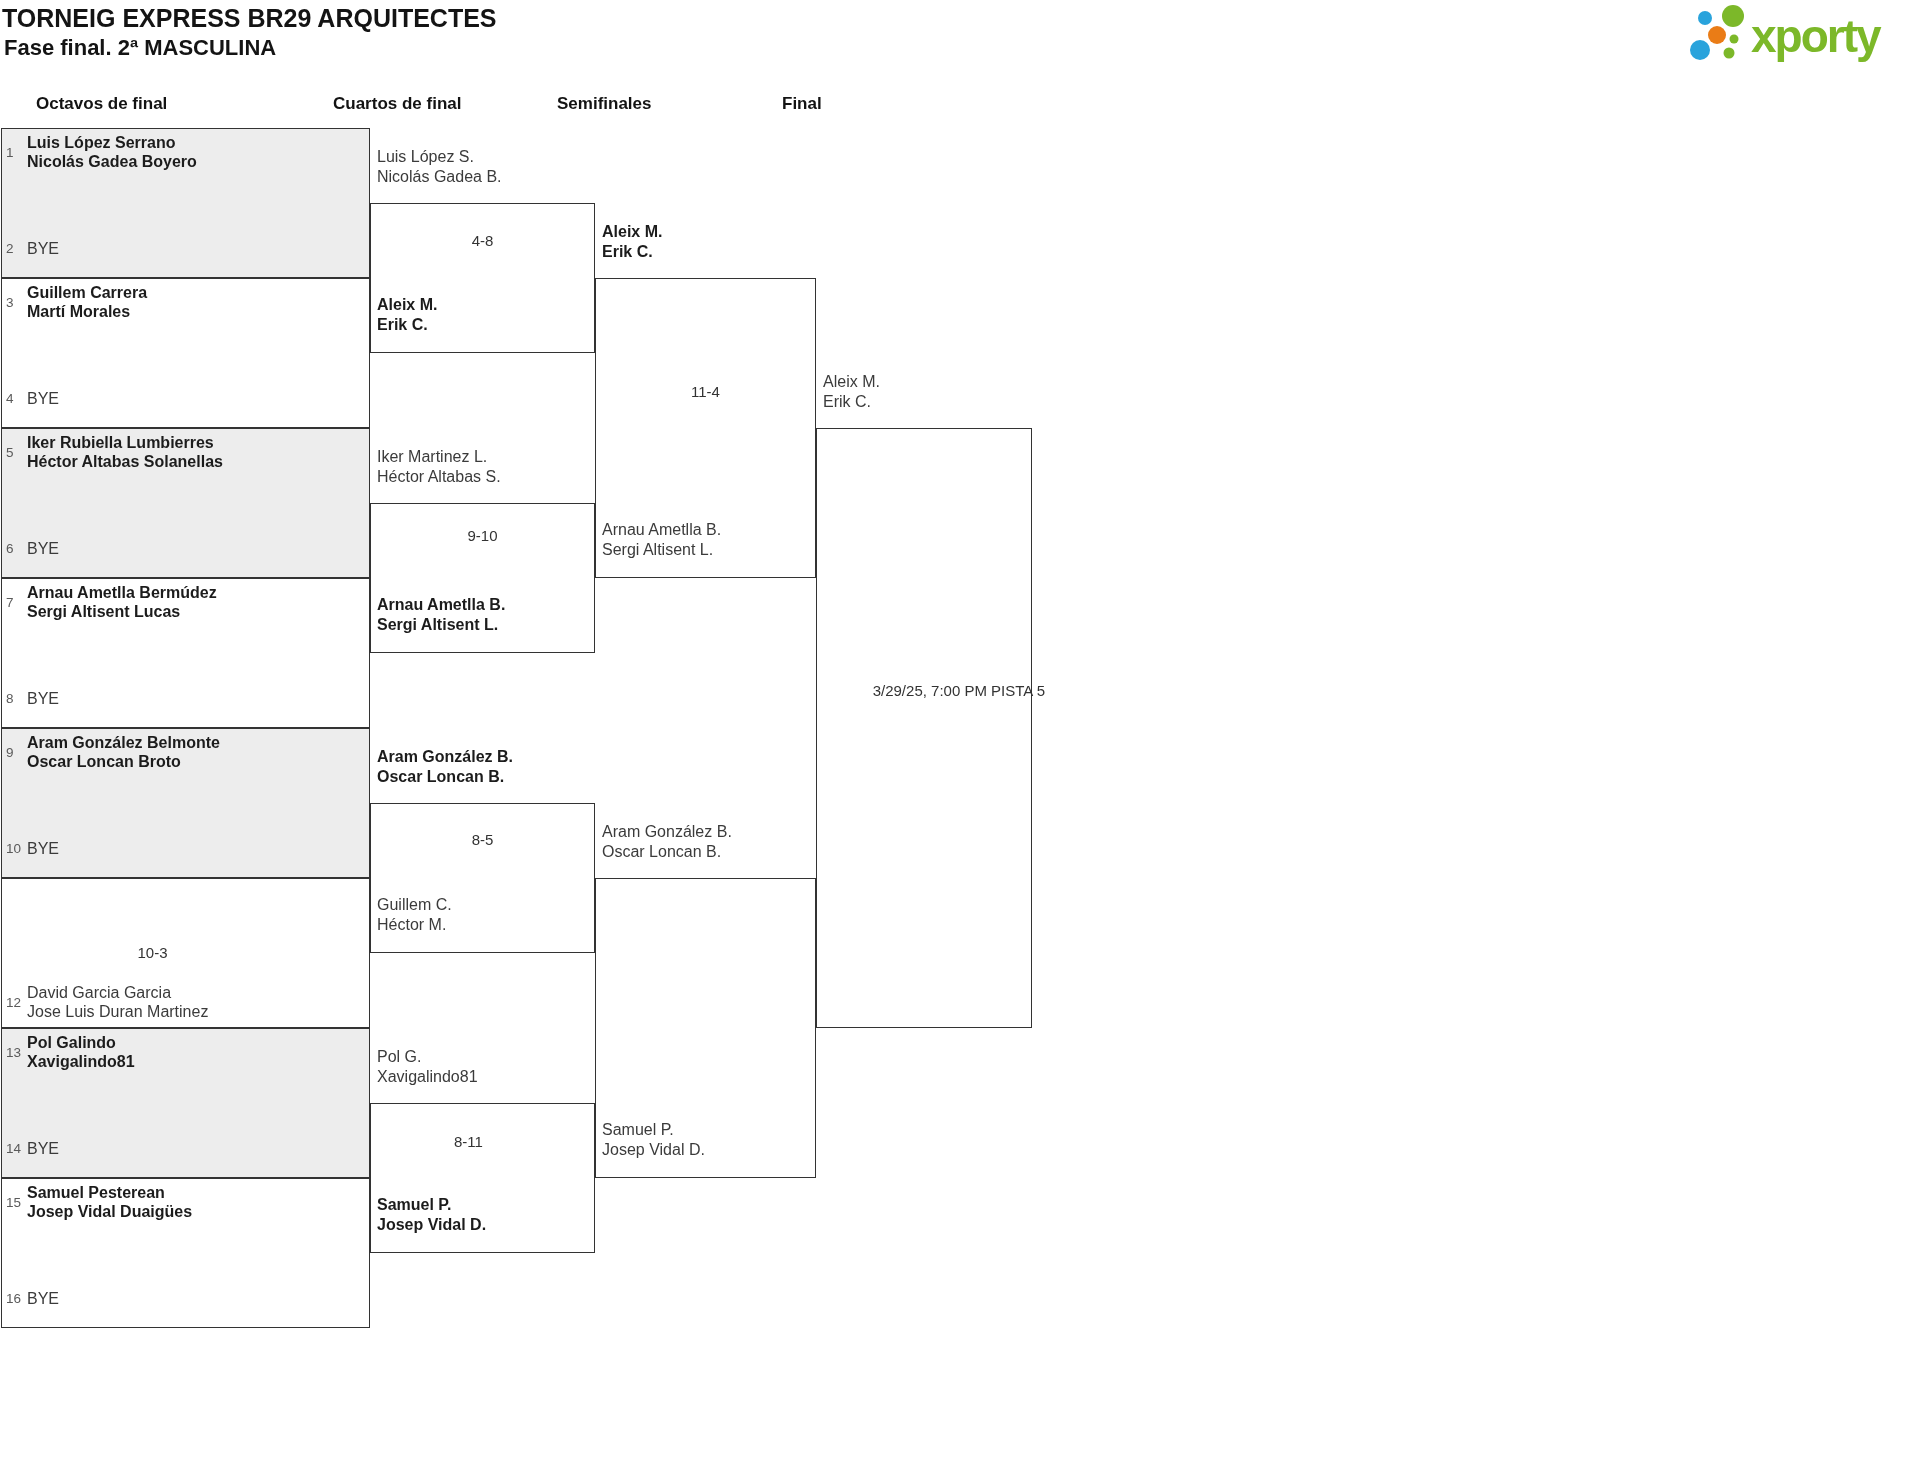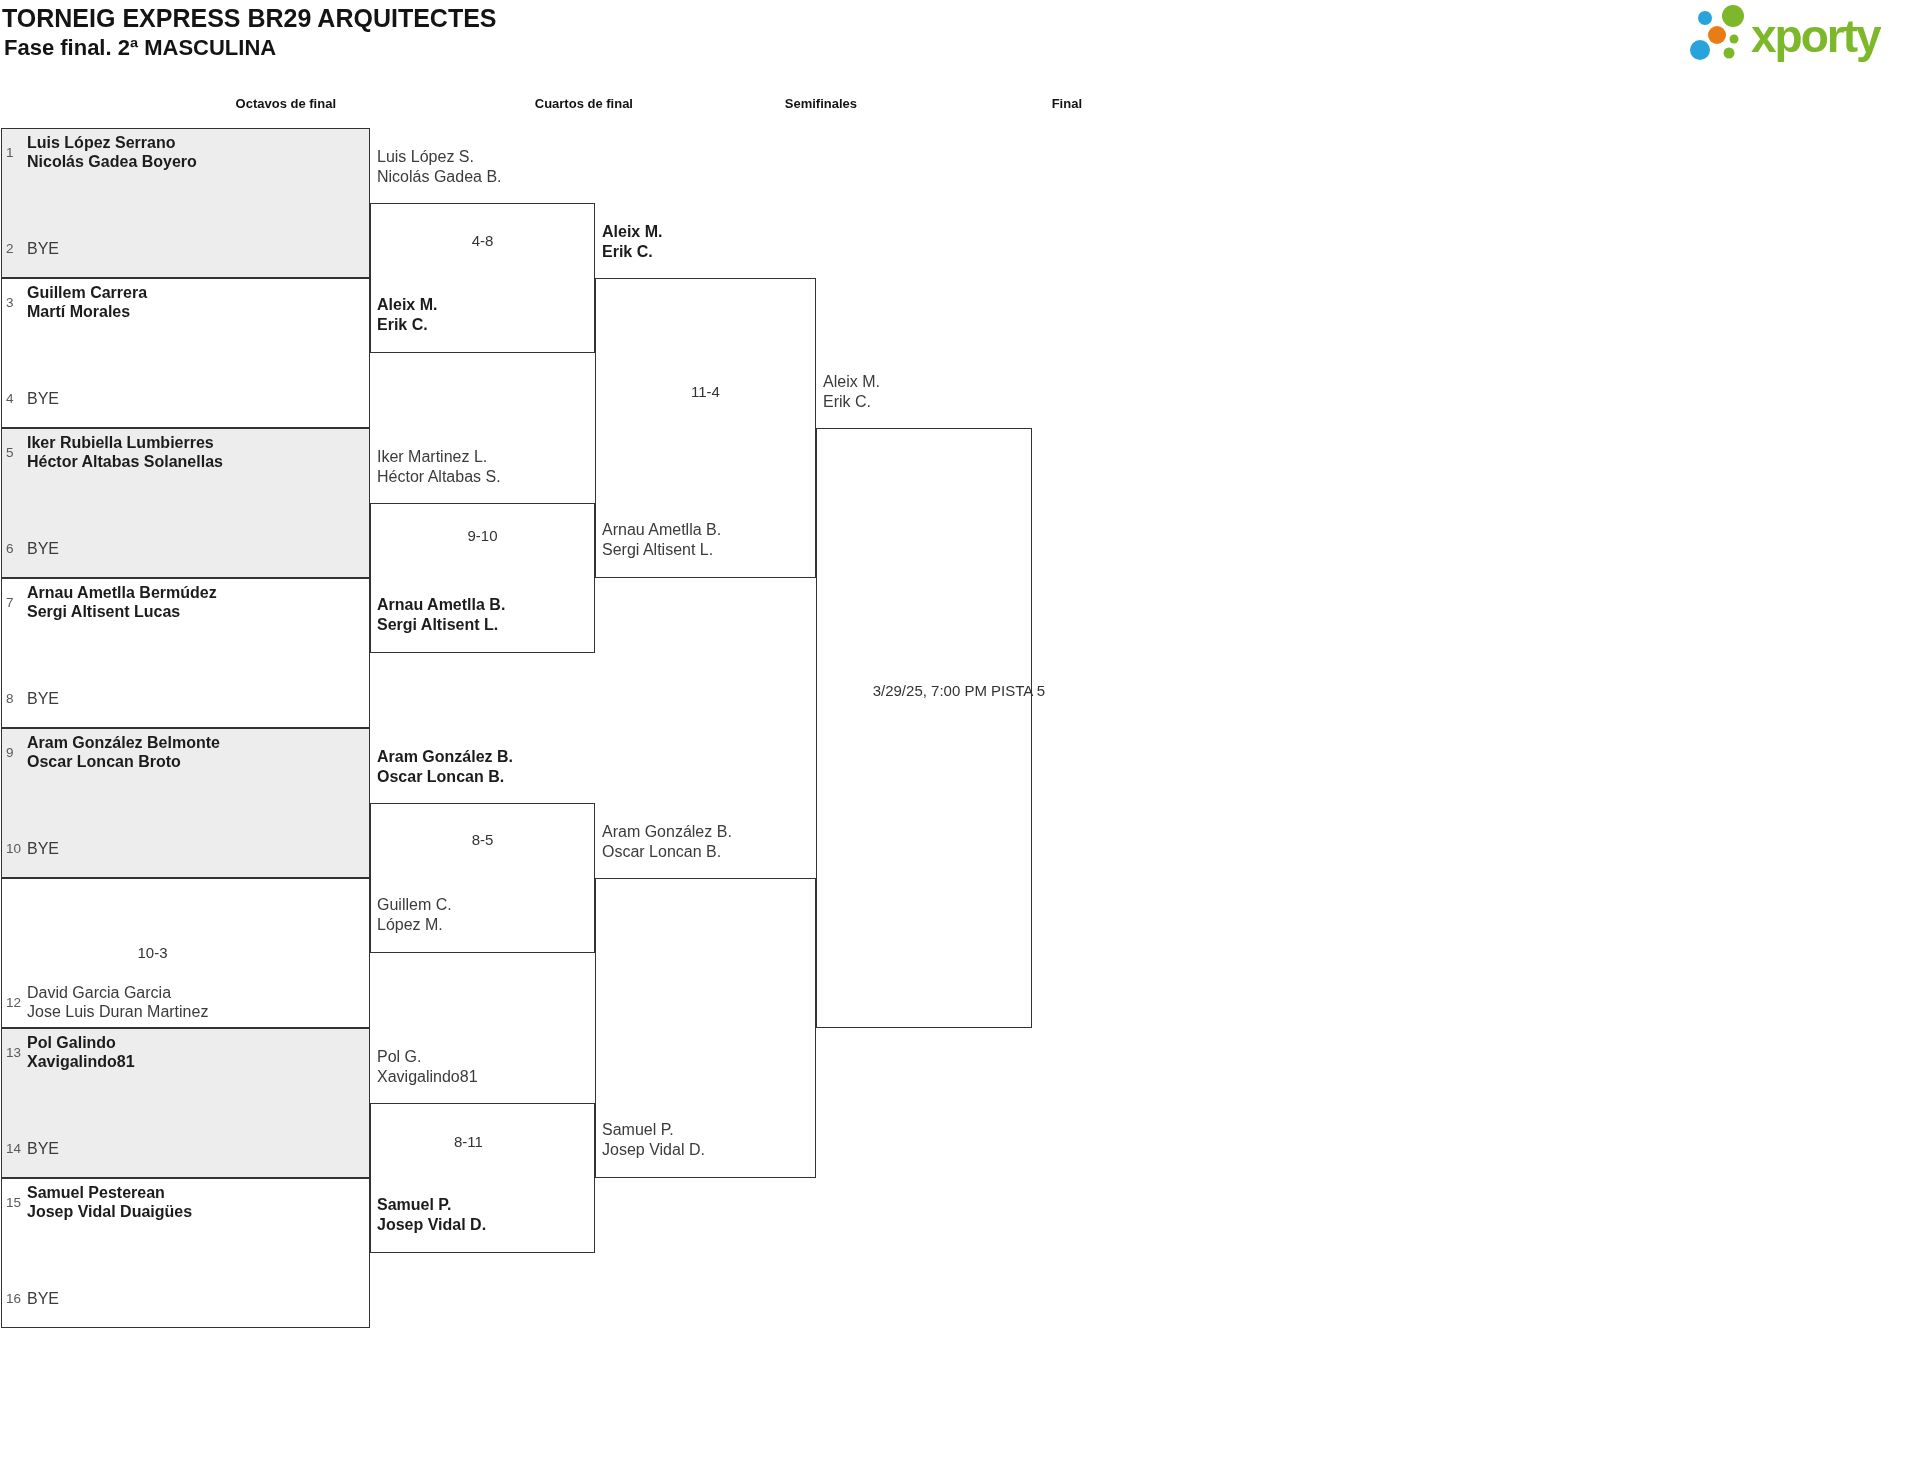--- a/index.html
+++ b/index.html
@@ -3,21 +3,21 @@
 <meta charset="utf-8">
 <style>
   html,body{margin:0;padding:0;background:#fff;}
   body{width:1920px;height:1459px;position:relative;overflow:hidden;
        font-family:"Liberation Sans","DejaVu Sans",sans-serif;color:#222;}
   #stage{position:absolute;inset:0;}
 
   .title1{position:absolute;left:2px;top:3px;font-size:25px;line-height:30px;font-weight:700;color:#141414;}
   .title2{position:absolute;left:4px;top:34px;font-size:22px;line-height:27px;font-weight:700;color:#141414;}
 
-  .hdr{position:absolute;top:93px;width:300px;text-align:right;font-size:13px;line-height:22px;font-weight:600;color:#131313;}
+  .hdr{position:absolute;top:93px;width:300px;text-align:left;font-size:17px;line-height:22px;font-weight:600;color:#131313;}
 
   .box{position:absolute;box-sizing:border-box;border:1px solid #333;background:transparent;}
   .box.shaded{background:#ededed;}
 
   .entry{position:absolute;display:flex;align-items:flex-start;font-size:16px;line-height:19px;}
   .entry .seed{flex:0 0 21px;width:21px;font-size:13.5px;line-height:19px;color:#5a5a5a;font-weight:400;}
   .entry.r2 .seed{padding-top:10px;}
   .entry .lines{display:flex;flex-direction:column;}
   .bold .lines span{font-weight:700;color:#1c1c1c;}
   .reg  .lines span{font-weight:400;color:#3b3b3b;}
@@ -202,21 +202,21 @@
       <span>Sergi Altisent L.</span>
     </div>
 
   <div class="lbl bold" style="left:377px;top:747px">
       <span>Aram González B.</span>
       <span>Oscar Loncan B.</span>
     </div>
   <div class="score" style="left:370px;top:830px;width:225px">8-5</div>
   <div class="lbl reg" style="left:377px;top:895px">
       <span>Guillem C.</span>
-      <span>López M.</span>
+      <span>Héctor M.</span>
     </div>
 
   <div class="lbl reg" style="left:377px;top:1047px">
       <span>Pol G.</span>
       <span>Xavigalindo81</span>
     </div>
   <div class="score" style="left:370px;top:1132px;width:197px">8-11</div>
   <div class="lbl bold" style="left:377px;top:1195px">
       <span>Samuel P.</span>
       <span>Josep Vidal D.</span>

